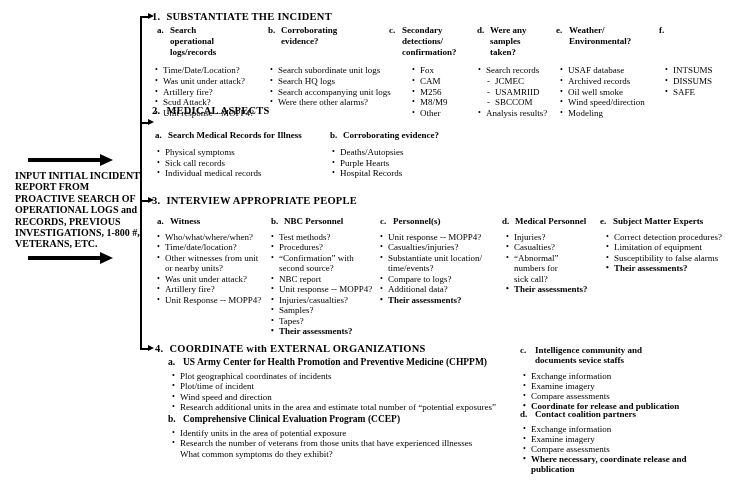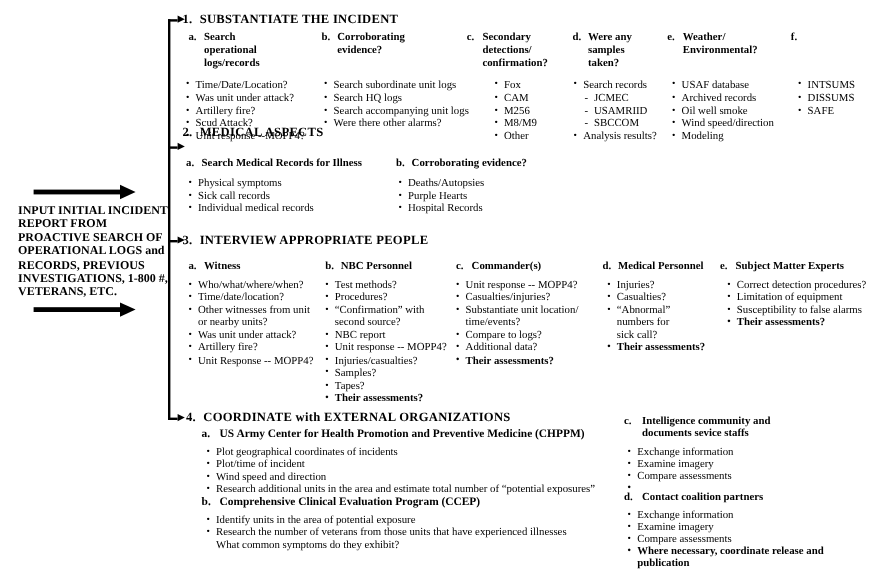--- a/index.html
+++ b/index.html
@@ -208,21 +208,21 @@
         <li class="item"><span class="bullet">•</span><span class="itext">Unit response -- MOPP4?</span></li>
         <li class="item"><span class="bullet">•</span><span class="itext">Injuries/casualties?</span></li>
         <li class="item"><span class="bullet">•</span><span class="itext">Samples?</span></li>
         <li class="item"><span class="bullet">•</span><span class="itext">Tapes?</span></li>
         <li class="item bold"><span class="bullet">•</span><span class="itext">Their assessments?</span></li>
       </ul>
   </div>
   <div class="col s3" style="left:380px;top:216px;width:122px;">
     <div class="col-head">
       <span class="letter">c.</span>
-        <span class="htext">Commander(s)</span>
+        <span class="htext">Personnel(s)</span>
     </div>
     <ul class="items" style="margin-top:5px;">
         <li class="item"><span class="bullet">•</span><span class="itext">Unit response -- MOPP4?</span></li>
         <li class="item"><span class="bullet">•</span><span class="itext">Casualties/injuries?</span></li>
         <li class="item"><span class="bullet">•</span><span class="itext">Substantiate unit location/
 time/events?</span></li>
         <li class="item"><span class="bullet">•</span><span class="itext">Compare to logs?</span></li>
         <li class="item"><span class="bullet">•</span><span class="itext">Additional data?</span></li>
         <li class="item bold"><span class="bullet">•</span><span class="itext">Their assessments?</span></li>
       </ul>
@@ -283,21 +283,21 @@
   <div class="col blk blk-sm" style="left:520px;top:345px;width:200px;">
     <div class="col-head">
       <span class="letter">c.</span>
         <span class="htext">Intelligence  community and
 documents sevice staffs</span>
     </div>
     <ul class="items" style="margin-top:6px;padding-left:3px;">
         <li class="item"><span class="bullet">•</span><span class="itext">Exchange information</span></li>
         <li class="item"><span class="bullet">•</span><span class="itext">Examine imagery</span></li>
         <li class="item"><span class="bullet">•</span><span class="itext">Compare assessments</span></li>
-        <li class="item bold"><span class="bullet">•</span></li>
+        <li class="item bold"><span class="bullet">•</span><span class="itext">Coordinate for release and publication</span></li>
       </ul>
   </div>
   <div class="col blk blk-sm" style="left:520px;top:409px;width:210px;">
     <div class="col-head">
       <span class="letter">d.</span>
         <span class="htext">Contact coalition partners</span>
     </div>
     <ul class="items" style="margin-top:5px;padding-left:3px;">
         <li class="item"><span class="bullet">•</span><span class="itext">Exchange information</span></li>
         <li class="item"><span class="bullet">•</span><span class="itext">Examine imagery</span></li>

